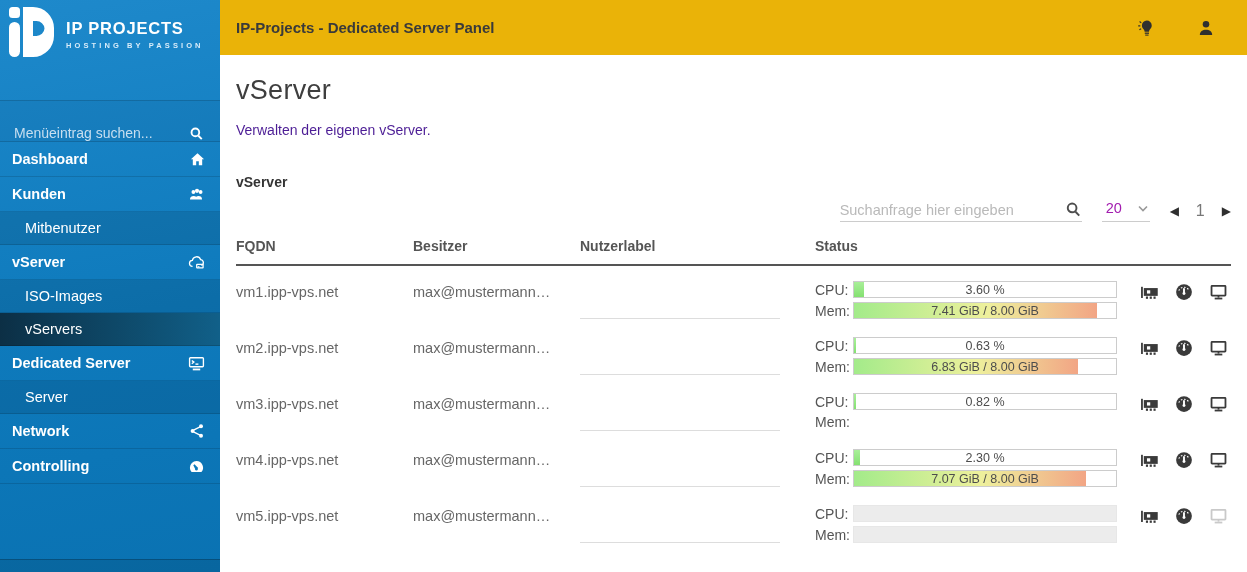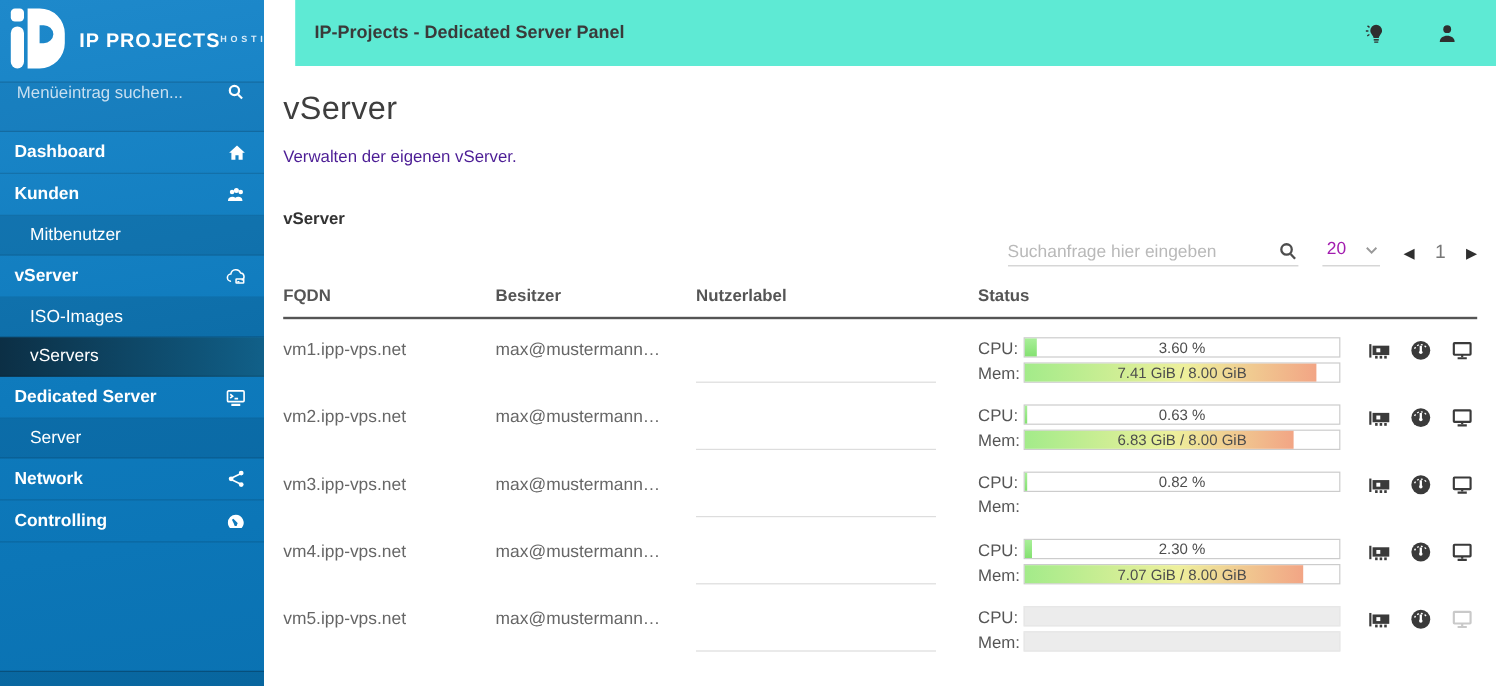--- a/index.html
+++ b/index.html
@@ -6,39 +6,39 @@
   html,body { width:1247px; height:572px; }
   body { font-family:"Liberation Sans", sans-serif; background:#fff; overflow:hidden; }
   .app { display:flex; width:1247px; height:572px; }
 
   
   .sidebar { width:220px; min-width:220px; height:572px; color:#fff;
     background:linear-gradient(170deg,#1e89cb 0%, #0e7abc 55%, #0a72b2 100%);
     position:relative; overflow:hidden; }
   .logo-row { height:68px; display:flex; align-items:center; gap:10px; padding:0 10px 0 8px; }
   .logo-mark { flex:0 0 auto; }
-  .brand-text { display:flex; flex-direction:row; }
+  .brand-text { display:flex; flex-direction:column; }
   .brand-name { font-size:16.5px; font-weight:bold; letter-spacing:.8px; white-space:nowrap; }
   .brand-tagline { font-size:7.5px; font-weight:bold; letter-spacing:3.1px; color:#d9ecf9; margin-top:3px; white-space:nowrap; }
-  .sb-search { height:42px; display:flex; align-items:flex-start; justify-content:space-between;
+  .sb-search { height:42px; display:flex; align-items:flex-end; justify-content:space-between;
     padding:0 16px 0 14px; background:rgba(0,0,0,0.04);
-    border-top:1px solid rgba(0,0,0,0.15); border-bottom:1px solid rgba(0,0,0,0.15); }
+    border-top:1px solid rgba(0,0,0,0.15); border-bottom:1px solid rgba(0,0,0,0.15);margin-top:32px; }
   .sb-search-ph { color:#c8dff0; font-size:14px; }
   .sb-item { height:35px; display:flex; align-items:center; justify-content:space-between;
     padding:0 15px 0 12px; font-size:14.5px; font-weight:bold;
     border-bottom:1px solid rgba(0,0,0,0.13); cursor:pointer; }
   .sb-item.sub { padding-left:25px; font-weight:normal; background:rgba(0,0,0,0.10); height:33px; }
   .sb-item.selected { background:linear-gradient(90deg,#0c2f45 0%, #0f5377 75%, #116089 100%); }
   .sb-bottom-strip { position:absolute; bottom:0; left:0; right:0; height:13px;
     background:rgba(0,0,0,0.10); border-top:1px solid rgba(0,0,0,0.22); }
 
   
   .main { flex:1; display:flex; flex-direction:column; }
-  .topbar { height:55px; background:#5eead4; display:flex; align-items:center;
-    justify-content:space-between; padding:0 18px 0 16px;margin-left:26px; }
+  .topbar { height:55px; background:#eab308; display:flex; align-items:center;
+    justify-content:space-between; padding:0 18px 0 16px; }
   .topbar-title { font-size:15px; font-weight:bold; color:#3a3a3a; }
   .topbar-icons { display:flex; align-items:center; gap:42px; padding-right:14px; }
   .topbar-icons > span { cursor:pointer; display:flex; }
 
   .content { padding:20px 16px 0 16px; }
   .page-title { font-size:27px; font-weight:normal; color:#3e3e3e; letter-spacing:.3px; }
   .page-subtitle { color:#4c1d95; font-size:14px; margin-top:16px; }
   .section-title { font-size:14px; font-weight:bold; color:#333; margin-top:36px; }
 
   .toolbar { display:flex; justify-content:flex-end; align-items:flex-end; gap:20px; margin-top:10px; }

